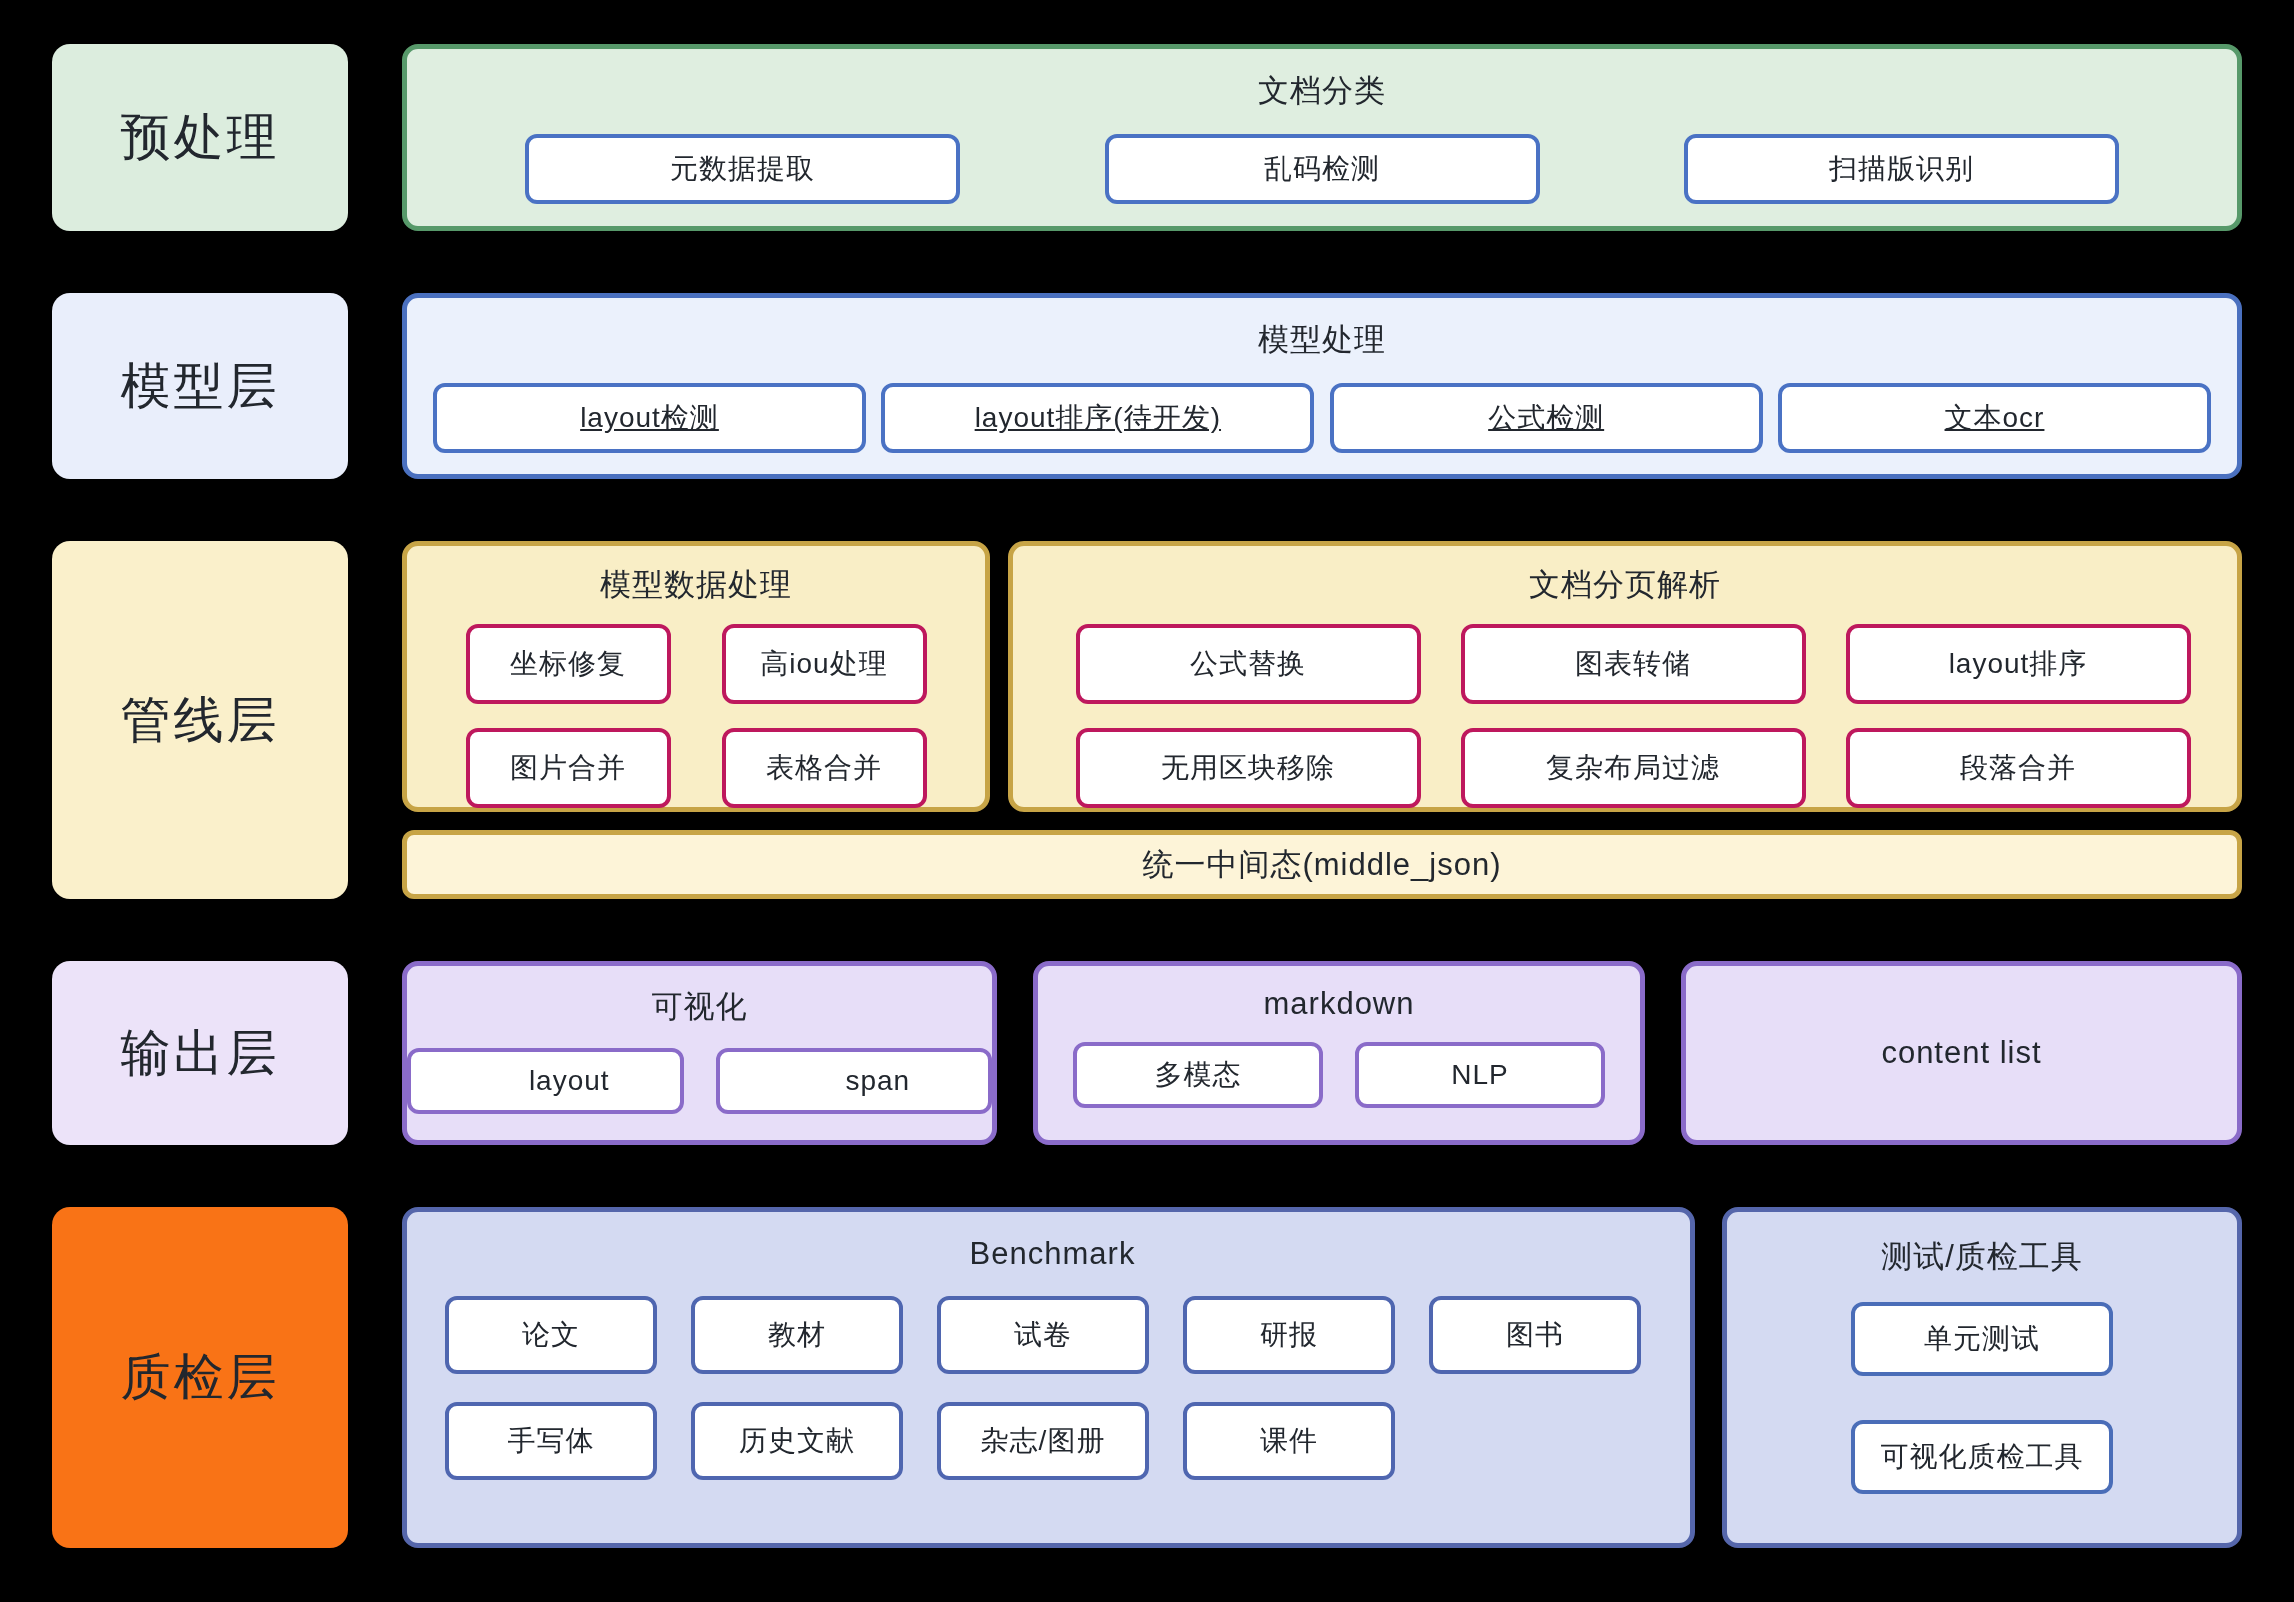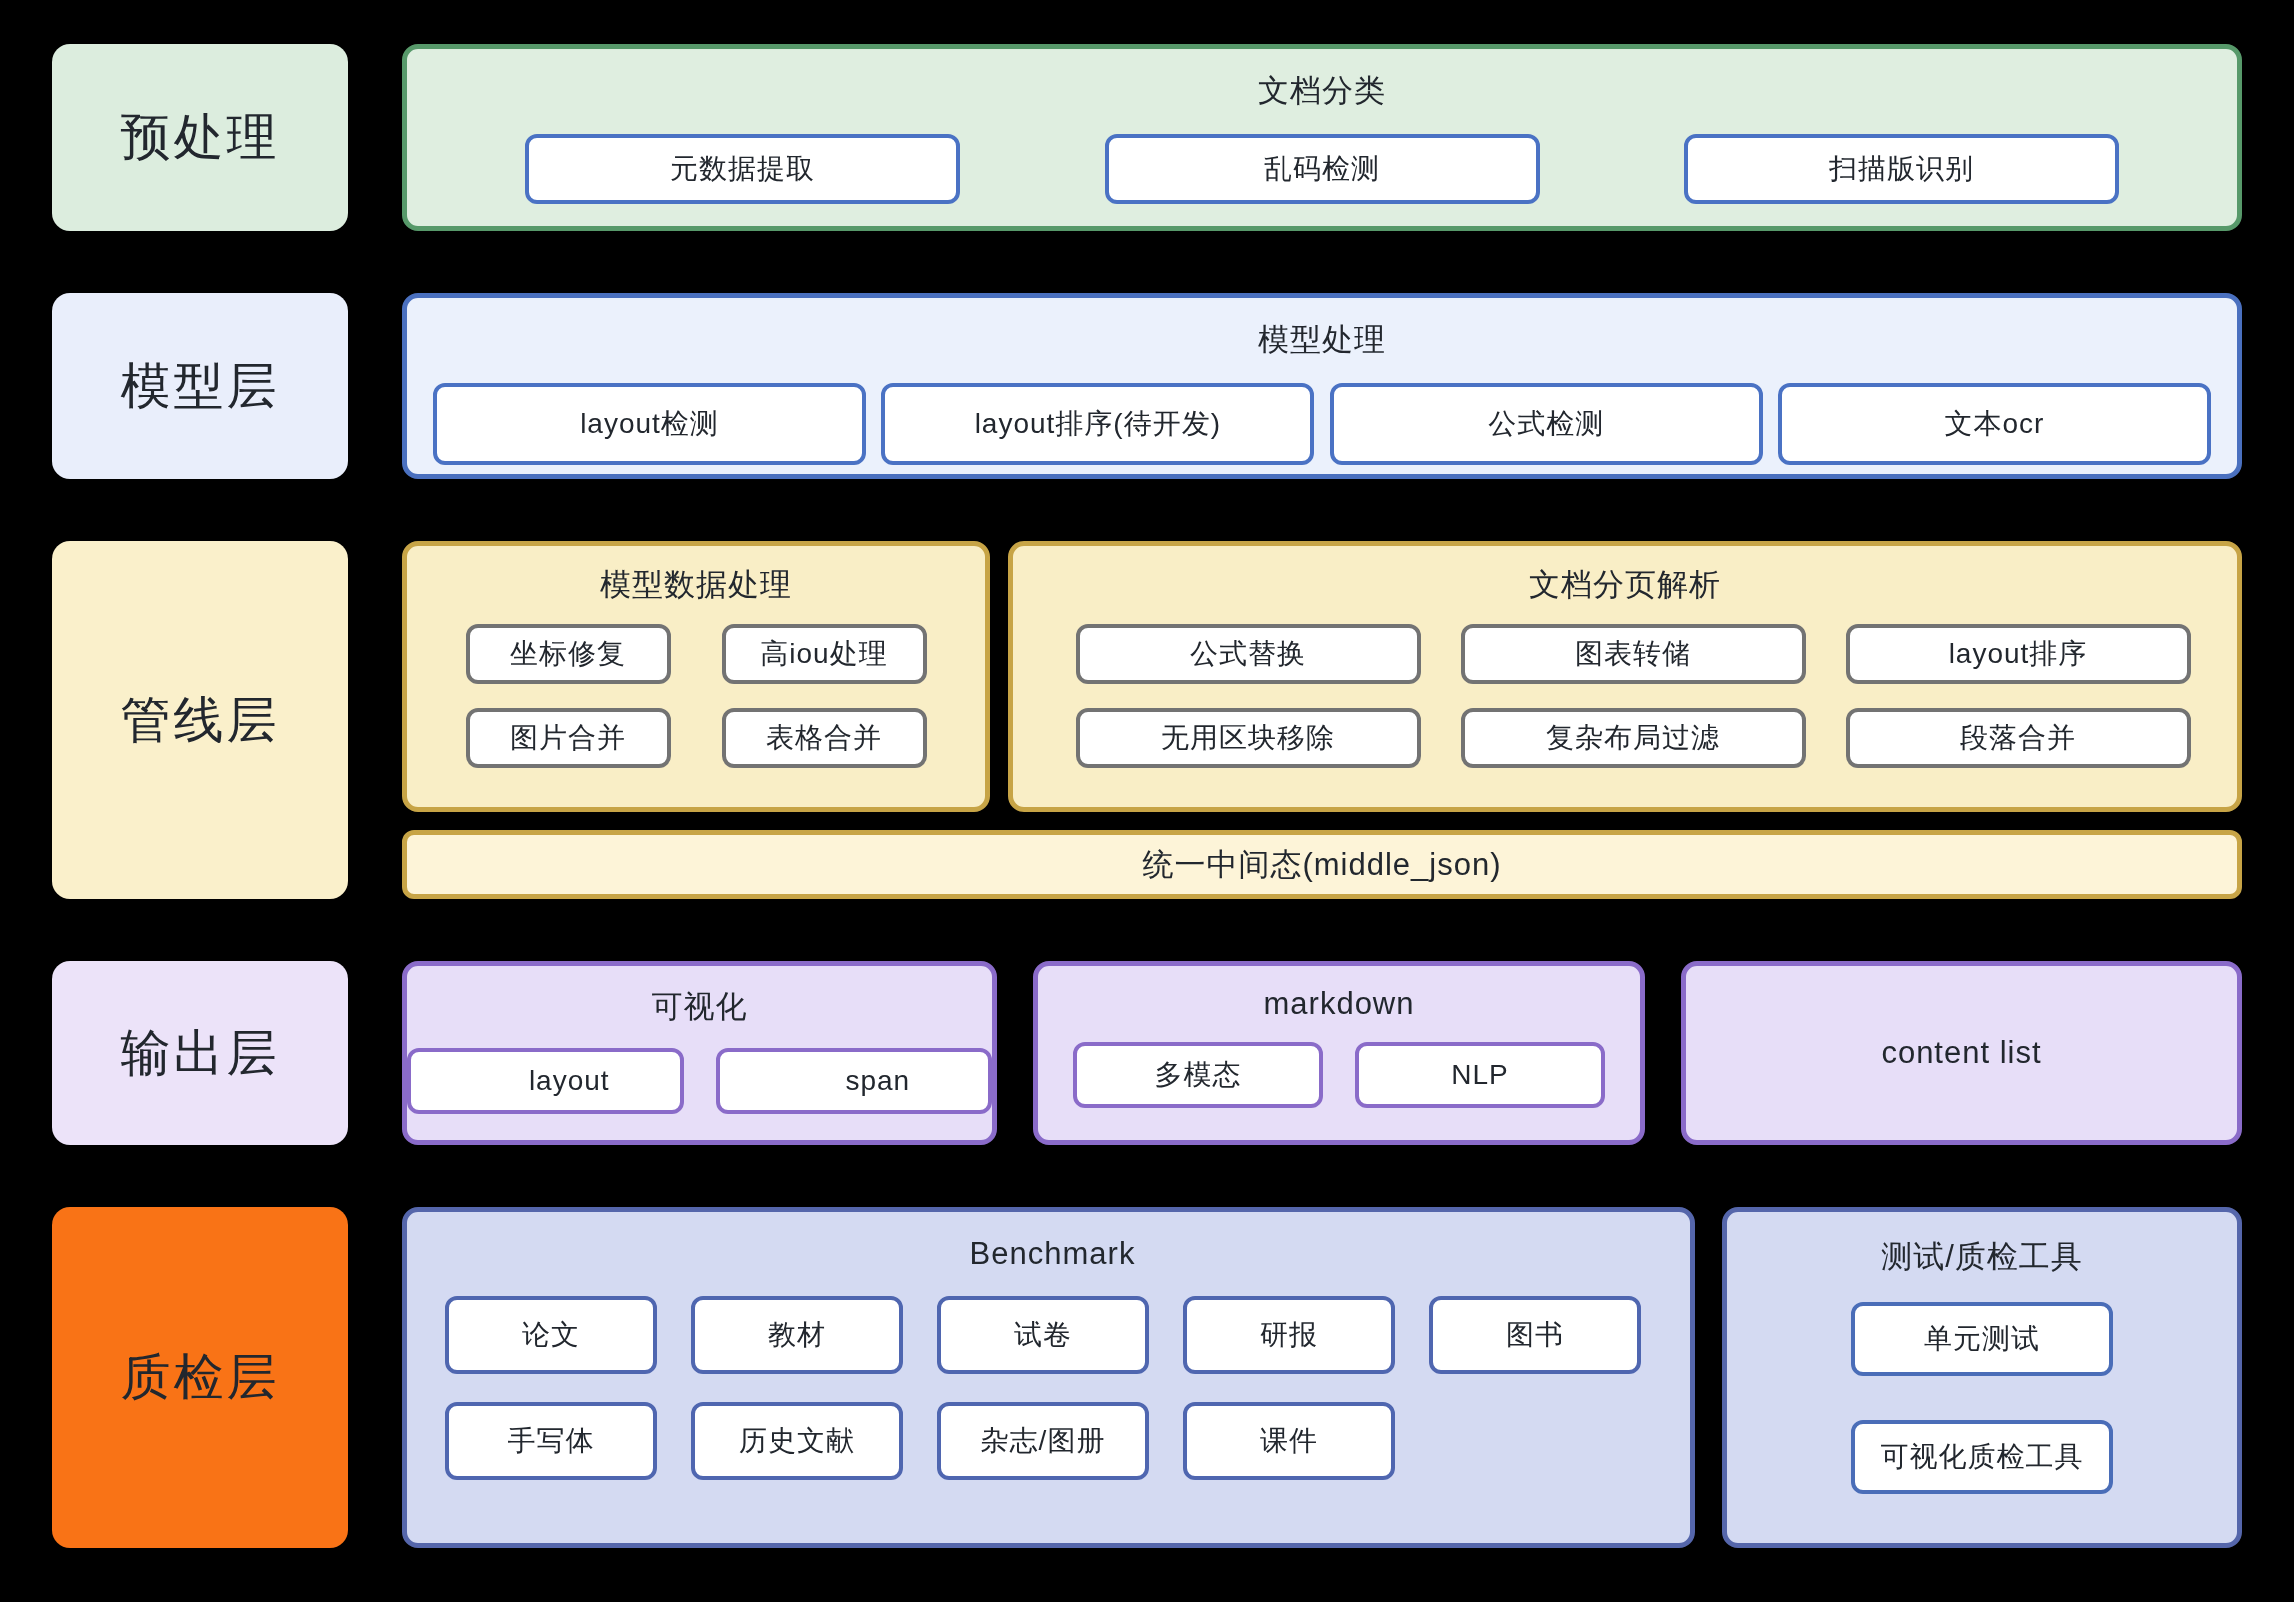--- a/index.html
+++ b/index.html
@@ -28,32 +28,32 @@
   
   #row-pre .side{background:#dcedde;}
   .grp-doc{width:100%;height:187px;background:#dfeee0;border:5px solid #57996a;padding:21px 118px 0;}
   .grp-doc .nodes{display:flex;justify-content:space-between;margin-top:22px;}
   .grp-doc .node{width:435px;height:70px;border:4px solid #4a72c4;}
 
   
   #row-model .side{background:#e9eefb;}
   .grp-model{width:100%;height:186px;background:#ebf1fc;border:5px solid #4a70bf;padding:21px 26px 0;}
   .grp-model .nodes{display:flex;justify-content:space-between;margin-top:22px;}
-  .grp-model .node{width:433px;height:82px;border:4px solid #4a72c4;}
+  .grp-model .node{width:433px;height:70px;border:4px solid #4a72c4;text-decoration:underline;}
 
   
   #row-pipe .side{background:#faf0cb;}
   #row-pipe .content{flex-direction:column;gap:18px;}
   .pipe-top{display:flex;gap:18px;}
   .grp-gold{background:#f9eec6;border:5px solid #c7a446;padding:18px 0 0;height:271px;}
   .grp-mdp{width:588px;}
   .grp-dpp{flex:1;}
   .grp-mdp .nodes{display:grid;grid-template-columns:205px 205px;column-gap:51px;row-gap:24px;justify-content:center;margin-top:18px;}
   .grp-dpp .nodes{display:grid;grid-template-columns:repeat(3,345px);column-gap:40px;row-gap:24px;justify-content:center;margin-top:18px;padding-left:16px;}
-  .grp-gold .node{height:60px;border:4px solid #737373;}
+  .grp-gold .node{height:80px;border:4px solid #be185d;}
   .bar{
     height:69px;flex:none;background:#fdf4d8;border:5px solid #c7a446;border-radius:12px;
     box-sizing:border-box;display:flex;align-items:center;justify-content:center;
     font-size:31px;letter-spacing:1px;
   }
 
   
   #row-out .side{background:#ece3f9;}
   #row-out .content{gap:36px;}
   .grp-purple{background:#e7def8;border:5px solid #8a6bc9;height:184px;padding:20px 0 0;}

